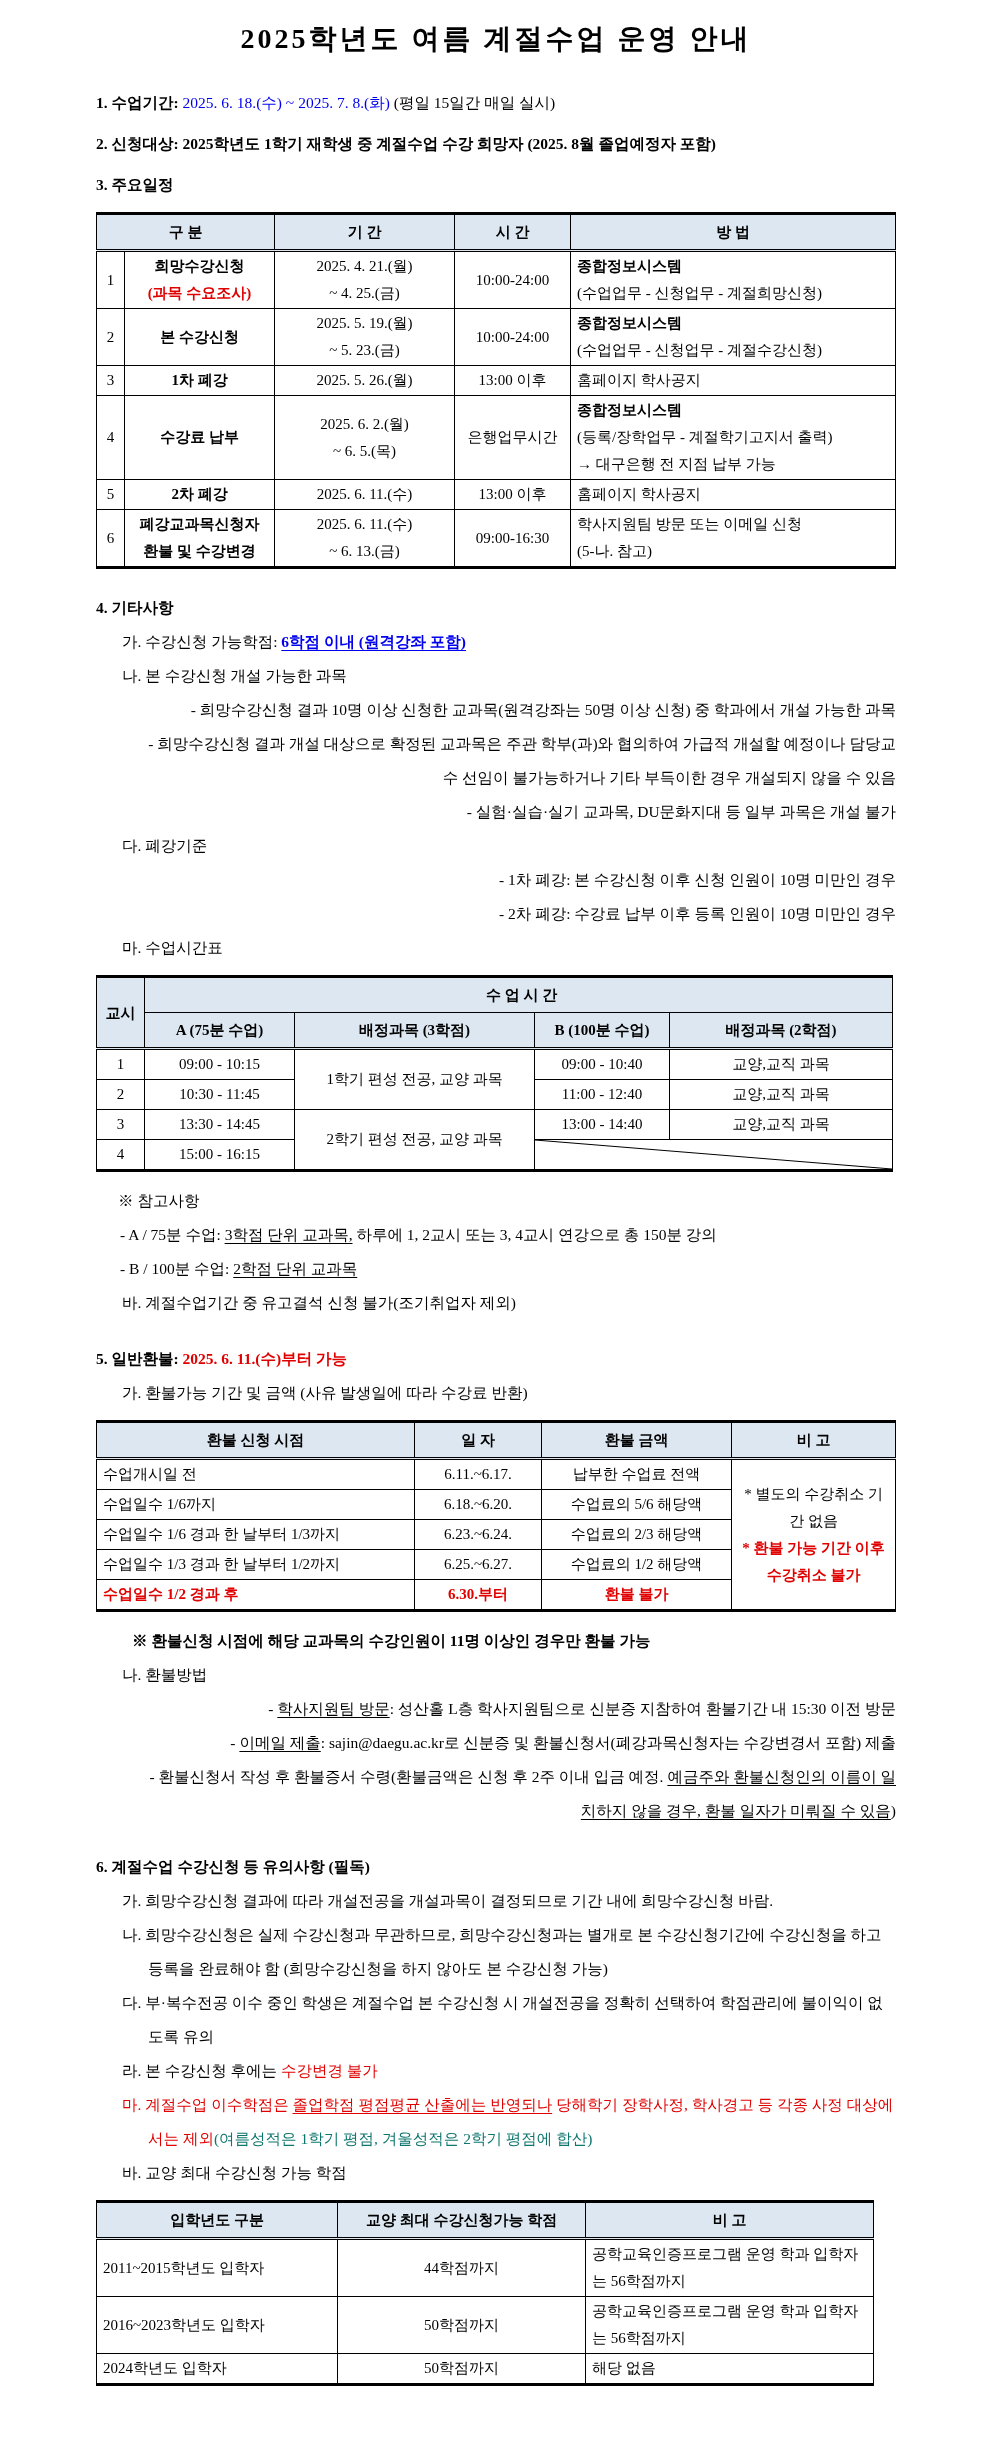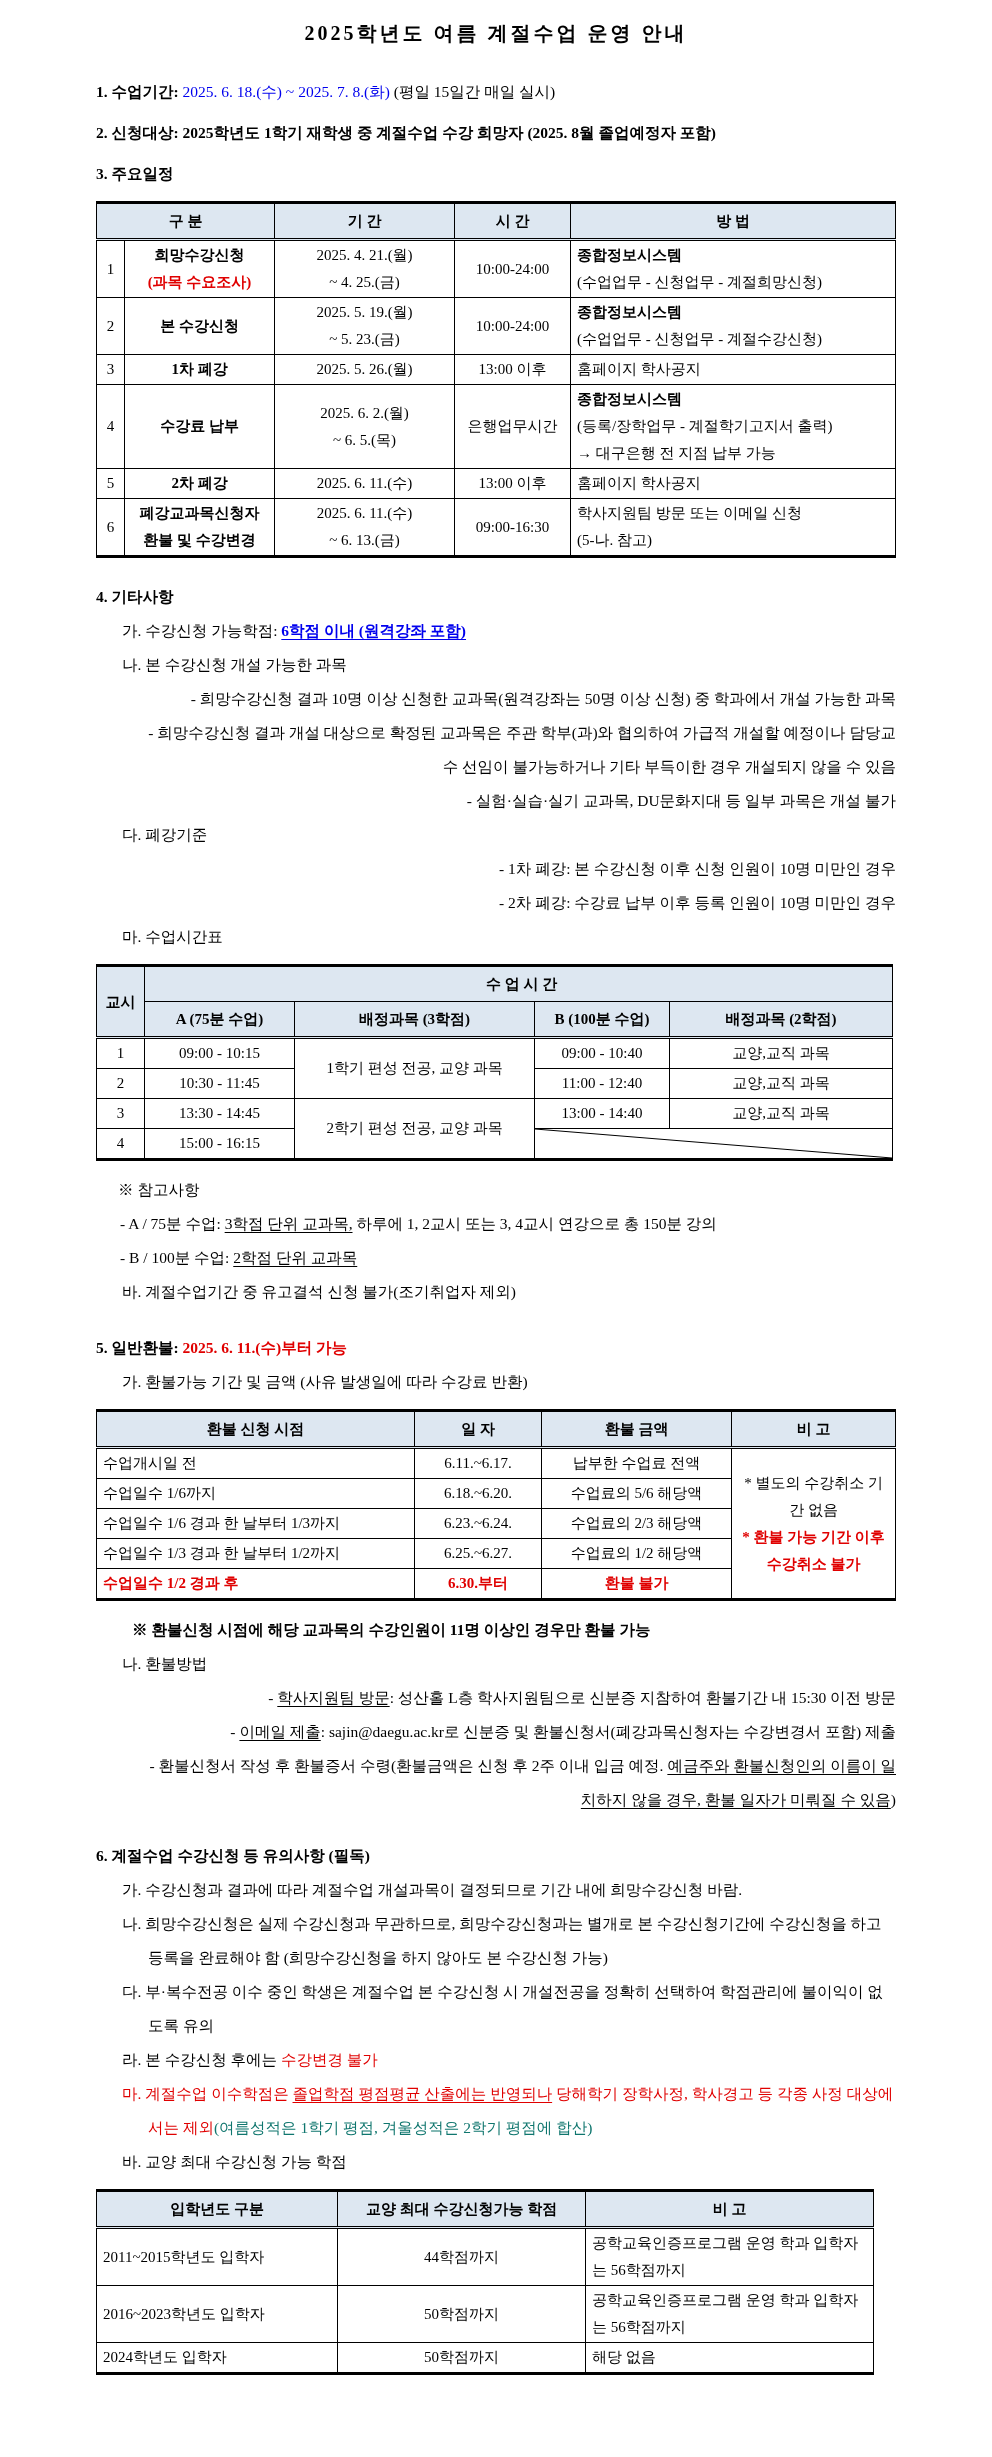--- a/index.html
+++ b/index.html
@@ -1,18 +1,18 @@
 <!DOCTYPE html>
 <html lang="ko"><head>
 <meta charset="utf-8">
 <style>
   html,body{margin:0;padding:0;background:#fff;}
   body{width:992px;font-family:"Liberation Serif","DejaVu Serif",serif;color:#000;font-size:15.5px;}
   .page{position:relative;width:992px;min-height:2457px;box-sizing:border-box;padding:14px 96px 70px 96px;}
-  .doc-title{margin:6px 0 28px 0;text-align:center;font-size:20px;font-weight:bold;letter-spacing:3px;}
+  .doc-title{margin:6px 0 28px 0;text-align:center;font-size:28px;font-weight:bold;letter-spacing:3px;}
   p{margin:0;line-height:34px;}
   .sec-gap{margin-top:7px;}
   .big-gap{margin-top:22px;}
   .b{font-weight:bold;}
   .red{color:#e00000;}
   .blue{color:#0000ee;}
   .u{text-decoration:underline;text-underline-offset:3px;}
   .ind1{padding-left:26px;}
   .ind1h{padding-left:52px;text-indent:-26px;}
   .ind1n{padding-left:52px;}
@@ -264,21 +264,21 @@
     </tbody>
   </table>
 
   <p class="refnote b">※ 환불신청 시점에 해당 교과목의 수강인원이 11명 이상인 경우만 환불 가능</p>
   <p class="ind1">나. 환불방법</p>
   <p class="ind2"><span>- </span><span class="u">학사지원팀 방문</span><span>: 성산홀 L층 학사지원팀으로 신분증 지참하여 환불기간 내 15:30 이전 방문</span></p>
   <p class="ind2"><span>- </span><span class="u">이메일 제출</span><span>: sajin@daegu.ac.kr로 신분증 및 환불신청서(폐강과목신청자는 수강변경서 포함) 제출</span></p>
   <p class="ind2"><span>- 환불신청서 작성 후 환불증서 수령(환불금액은 신청 후 2주 이내 입금 예정. </span><span class="u">예금주와 환불신청인의 이름이 일치하지 않을 경우, 환불 일자가 미뤄질 수 있음</span><span>)</span></p>
 
   <p class="big-gap b">6. 계절수업 수강신청 등 유의사항 (필독)</p>
-  <p class="ind1h">가. 수강신청과 결과에 따라 계절수업 개설과목이 결정되므로 기간 내에 희망수강신청 바람.</p>
+  <p class="ind1h">가. 희망수강신청 결과에 따라 개설전공을 개설과목이 결정되므로 기간 내에 희망수강신청 바람.</p>
   <p class="ind1h">나. 희망수강신청은 실제 수강신청과 무관하므로, 희망수강신청과는 별개로 본 수강신청기간에 수강신청을 하고 등록을 완료해야 함 (희망수강신청을 하지 않아도 본 수강신청 가능)</p>
   <p class="ind1h">다. 부·복수전공 이수 중인 학생은 계절수업 본 수강신청 시 개설전공을 정확히 선택하여 학점관리에 불이익이 없도록 유의</p>
   <p class="ind1"><span>라. 본 수강신청 후에는 </span><span class="red">수강변경 불가</span></p>
   <p class="ind1h red"><span>마. 계절수업 이수학점은 </span><span class="u">졸업학점 평점평균 산출에는 반영되나</span><span> 당해학기 장학사정, 학사경고 등 각종 사정 대상에서는 제외</span><span style="color:#0f766e">(여름성적은 1학기 평점, 겨울성적은 2학기 평점에 합산)</span></p>
   <p class="ind1">바. 교양 최대 수강신청 가능 학점</p>
 
   <table class="tbl credits">
     <colgroup>
         <col style="width:241px">
         <col style="width:248px">

